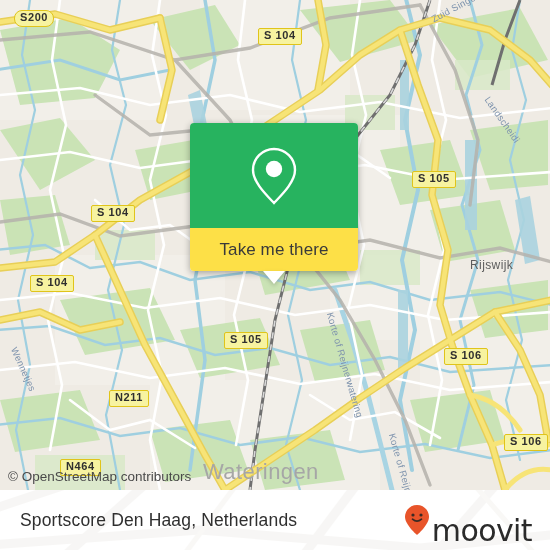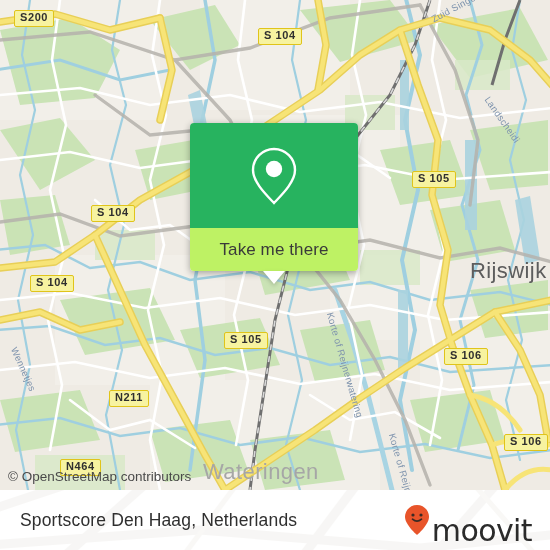--- a/index.html
+++ b/index.html
@@ -20,21 +20,21 @@
     border-radius:4px;background:#ffffff;
     box-shadow:0 2px 7px rgba(0,0,0,.33);
     overflow:visible;z-index:40;
   }
   .popup-top{
     height:105px;background:#27b35f;
     border-radius:4px 4px 0 0;
     display:flex;align-items:center;justify-content:center;
   }
   .popup-bottom{
-    height:43px;background:#bef264;border-radius:0 0 4px 4px;
+    height:43px;background:#fde047;border-radius:0 0 4px 4px;
     display:flex;align-items:center;justify-content:center;
   }
   .popup-label{
     font-size:17px;color:#3a3a3a;letter-spacing:.1px;
     font-family:"Liberation Sans", sans-serif;
   }
   .popup-tail{
     position:absolute;left:50%;top:148px;margin-left:-11px;
     width:0;height:0;
     border-left:11px solid transparent;
@@ -76,21 +76,21 @@
   .shield{
     position:absolute;z-index:20;
     background:#f7f3a0;border:1.5px solid #e0c41a;
     color:#2f2f2f;font-size:11px;font-weight:700;
     padding:1px 5px 2px 5px;border-radius:2px;
     letter-spacing:.6px;line-height:1.05;white-space:nowrap;
   }
   .place-label{
     position:absolute;z-index:18;color:#6e6e6e;white-space:nowrap;
   }
-  .place-major{font-size:22px;color:#5d5d5d;letter-spacing:.4px;}
+  .place-major{font-size:12px;color:#5d5d5d;letter-spacing:.4px;}
   .place-faint{font-size:22px;color:#a6a6a6;letter-spacing:.4px;}
   .water-label{
     position:absolute;z-index:18;color:#7e93ad;font-size:9.5px;
     white-space:nowrap;letter-spacing:.3px;
   }
 </style>
 </head>
 <body>
 
 <div class="screen">
@@ -225,21 +225,21 @@
         <path d="M160 18 L172 70 L160 120"></path>
       </g>
 
       <g stroke="#f7e477" fill="none" stroke-width="5" stroke-linecap="round">
         <path d="M470 395 Q500 400 520 430"></path>
         <path d="M492 445 Q520 435 548 445"></path>
         <path d="M505 490 Q525 465 552 470"></path>
       </g>
     </svg>
 
-    <div class="shield" style="left:14px;top:10px;">S200</div>
+    <div class="shield" style="left:14px;top:10px;border-radius:8px;">S200</div>
     <div class="shield" style="left:258px;top:28px;">S 104</div>
     <div class="shield" style="left:412px;top:171px;">S 105</div>
     <div class="shield" style="left:91px;top:205px;">S 104</div>
     <div class="shield" style="left:30px;top:275px;">S 104</div>
     <div class="shield" style="left:224px;top:332px;">S 105</div>
     <div class="shield" style="left:444px;top:348px;">S 106</div>
     <div class="shield" style="left:109px;top:390px;">N211</div>
     <div class="shield" style="left:504px;top:434px;">S 106</div>
     <div class="shield" style="left:60px;top:459px;">N464</div>
 

